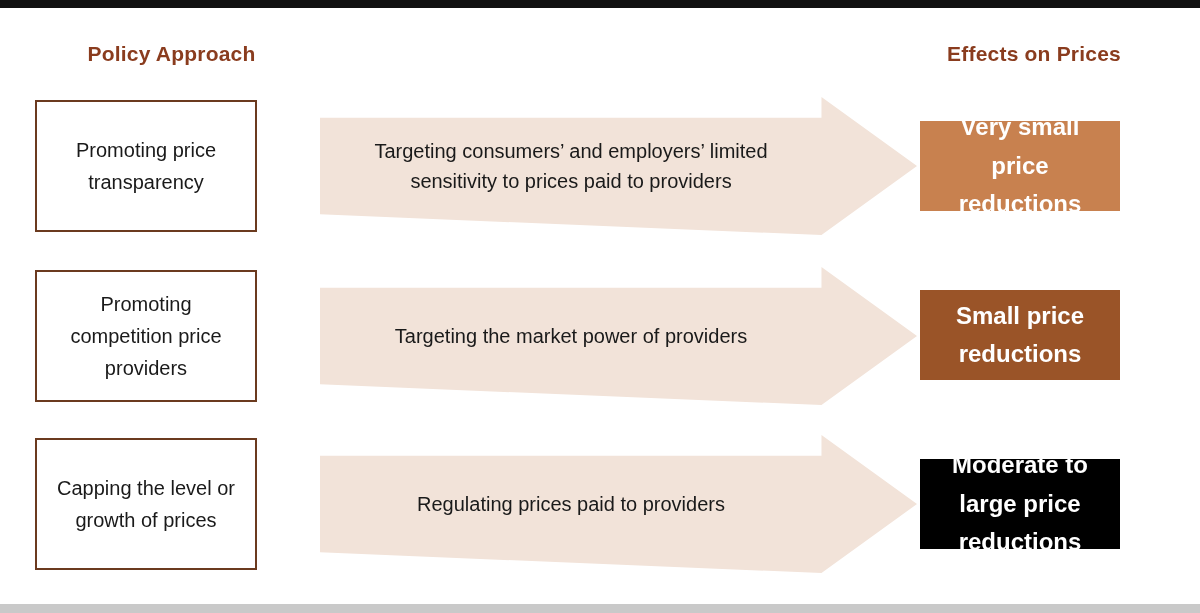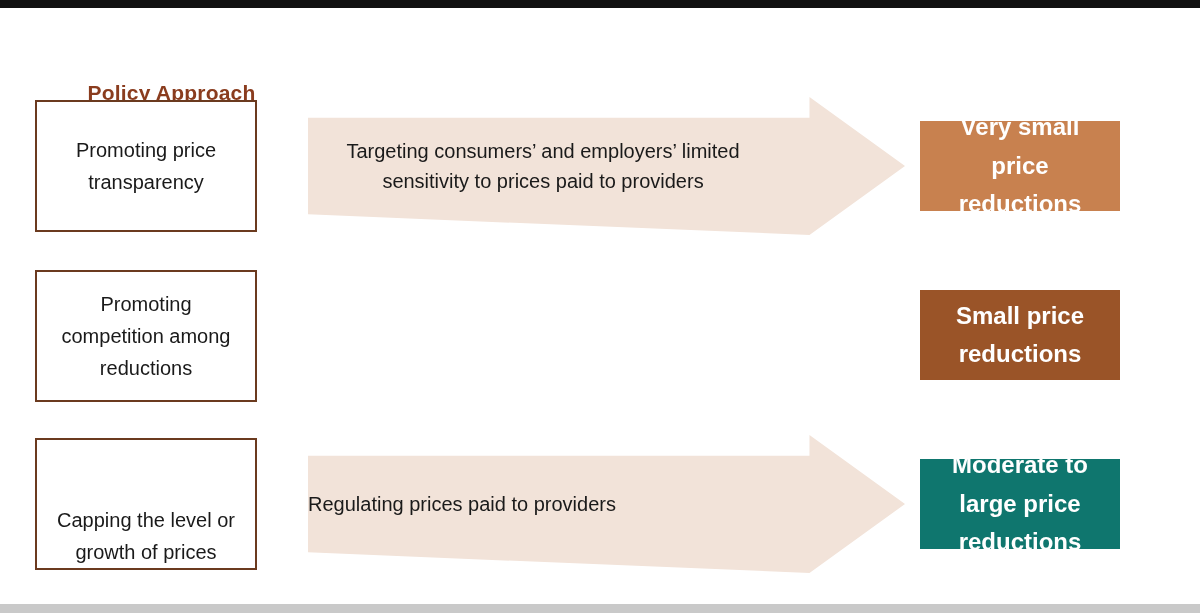--- a/index.html
+++ b/index.html
@@ -25,21 +25,20 @@
     bottom: 0; left: 0;
     width: 1200px; height: 9px;
   }
   .col-header {
     position: absolute;
     top: 42px;
     font-size: 21px;
     font-weight: bold;
     text-align: center;
     letter-spacing: 0.2px;
-    margin-top: 39px;
   }
   .header-policy   { left: 35px;  width: 273px; }
   .header-mechanism{ left: 308px; width: 600px; }
   .header-effects  { left: 920px; width: 228px; }
 
   .policy-box {
     position: absolute;
     left: 35px;
     width: 222px;
     height: 132px;
@@ -50,30 +49,31 @@
     align-items: center;
     justify-content: center;
     text-align: center;
     font-size: 20px;
     line-height: 1.6;
     color: #1a1a1a;
     padding: 0 18px;
   }
   .row1-box { top: 100px; }
   .row2-box { top: 270px; }
-  .row3-box { top: 438px; align-items: flex-end; }
+  .row3-box { top: 438px; }
 
   .arrow {
     position: absolute;
-    left: 308px;
+    left: 320px;
     width: 597px;
     height: 138px;
     clip-path: polygon(0% 15%, 84% 15%, 84% 0%, 100% 50%, 84% 100%, 0% 85%);
     display: flex;
     align-items: center;
+    justify-content: center;
     padding-right: 95px;
     box-sizing: border-box;
   }
   .row1-arrow { top: 97px; }
   .row2-arrow { top: 267px; }
   .row3-arrow { top: 435px; }
   .arrow-text {
     display: block;
     max-width: 470px;
     text-align: center;
@@ -103,43 +103,47 @@
   .row3-effect { top: 459px; }
 </style>
 </head>
 <body>
 
 <div class="figure">
 
   <div class="top-strip" style="background: rgb(17, 17, 17);"></div>
 
   <div class="col-header header-policy" style="color: rgb(138, 60, 30);">Policy Approach</div>
+  <div class="col-header header-effects" style="color: rgb(138, 60, 30);">Effects on Prices</div>
 
   <div class="policy-box row1-box">
     <span>Promoting price transparency</span>
   </div>
   <div class="arrow row1-arrow" style="background: rgb(242, 227, 217);">
     <span class="arrow-text">Targeting consumers’ and employers’ limited sensitivity to prices paid to providers</span>
   </div>
   <div class="effect-box row1-effect" style="background: rgb(200, 129, 79);">
     <span>Very small price reductions</span>
   </div>
 
   <div class="policy-box row2-box">
-    <span>Promoting competition among reductions</span>
+    <span>Promoting competition price providers</span>
+  </div>
+  <div class="arrow row2-arrow" style="background: rgb(242, 227, 217);">
+    <span class="arrow-text">Targeting the market power of providers</span>
   </div>
   <div class="effect-box row2-effect" style="background: rgb(154, 84, 40);">
     <span>Small price reductions</span>
   </div>
 
   <div class="policy-box row3-box">
     <span>Capping the level or growth of prices</span>
   </div>
   <div class="arrow row3-arrow" style="background: rgb(242, 227, 217);">
     <span class="arrow-text">Regulating prices paid to providers</span>
   </div>
-  <div class="effect-box row3-effect" style="background: #0f766e;">
+  <div class="effect-box row3-effect" style="background: #000000;">
     <span>Moderate to large price reductions</span>
   </div>
 
   <div class="bottom-strip" style="background: rgb(201, 201, 201);"></div>
 
 </div>
 
 </body></html>

